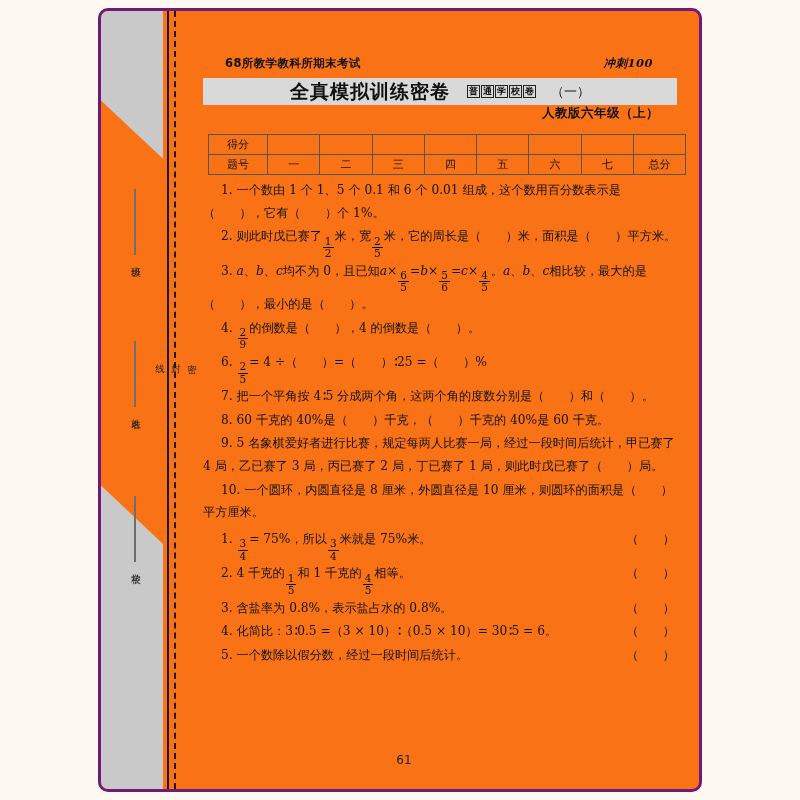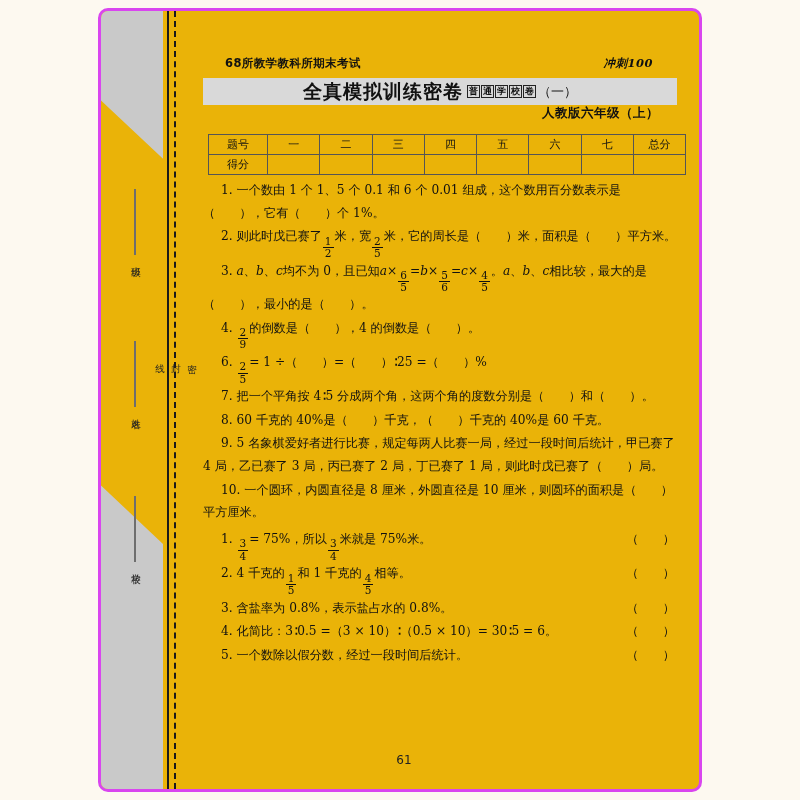--- a/index.html
+++ b/index.html
@@ -18,23 +18,23 @@
   #page-wrap {
     position: absolute;
     left: 98px;
     top: 8px;
     width: 604px;
     height: 784px;
   }
   .page-border {
     position: absolute;
     inset: 0;
-    border: 3px solid #d946ef;
+    border: 3px solid #701a75;
     border-radius: 10px;
-    background: #eab308;
+    background: #f97316;
     box-sizing: border-box;
     overflow: hidden;
   }
 
   
   .gray-strip {
     position: absolute;
     left: 0;
     top: 0;
     width: 62px;
@@ -133,20 +133,21 @@
   }
 
   .title-band {
     margin-top: 7px;
     background: #d9d9d9;
     height: 27px;
     display: flex;
     align-items: center;
     justify-content: center;
     position: relative;
+    gap: 13px;
   }
   .title-main {
     font-family: "DejaVu Sans", "Liberation Sans", sans-serif;
     font-weight: bold;
     font-size: 19px;
     letter-spacing: 1px;
     line-height: 1;
   }
   .boxed-chars {
     display: inline-flex;
@@ -301,41 +302,41 @@
             <span>卷</span>
           </span>
         <span class="title-suffix">（一）</span>
       </div>
 
       <div class="grade-line">人教版六年级（上）</div>
 
       <table class="score">
         <tbody id="score-body">
             <tr>
+              <td class="hcell">得分</td>
+              <td></td>
+              <td></td>
+              <td></td>
+              <td></td>
+              <td></td>
+              <td></td>
+              <td></td>
+              <td></td>
+            </tr>
+            <tr>
               <td class="hcell">题号</td>
               <td>一</td>
               <td>二</td>
               <td>三</td>
               <td>四</td>
               <td>五</td>
               <td>六</td>
               <td>七</td>
               <td>总分</td>
             </tr>
-            <tr>
-              <td class="hcell">得分</td>
-              <td></td>
-              <td></td>
-              <td></td>
-              <td></td>
-              <td></td>
-              <td></td>
-              <td></td>
-              <td></td>
-            </tr>
           </tbody>
       </table>
 
       <div id="sections-host">
           <div class="qlist">
             <div class="q"><span>1. </span> <span>一个数由 1 个 1、5 个 0.1 和 6 个 0.01 组成，这个数用百分数表示是（　　），它有（　　）个 1%。</span></div>
             <div class="q"><span>2. </span> <span>则此时戊已赛了</span><span class="frac">
                 <span class="num">1</span>
                 <span class="den">2</span>
               </span><span>米，宽</span><span class="frac">
@@ -352,21 +353,21 @@
                 <span class="num">4</span>
                 <span class="den">5</span>
               </span><span>。</span><span class="italicvar">a</span><span>、</span><span class="italicvar">b</span><span>、</span><span class="italicvar">c</span><span>相比较，最大的是（　　），最小的是（　　）。</span></div>
             <div class="q"><span>4. </span> <span class="frac">
                 <span class="num">2</span>
                 <span class="den">9</span>
               </span><span>的倒数是（　　），4 的倒数是（　　）。</span></div>
             <div class="q"><span>6. </span> <span class="frac">
                 <span class="num">2</span>
                 <span class="den">5</span>
-              </span><span>= 1 ÷（　　）=（　　）∶25 =（　　）%</span></div>
+              </span><span>= 4 ÷（　　）=（　　）∶25 =（　　）%</span></div>
             <div class="q"><span>7. </span> <span>把一个平角按 4∶5 分成两个角，这两个角的度数分别是（　　）和（　　）。</span></div>
             <div class="q"><span>8. </span> <span>60 千克的 40%是（　　）千克，（　　）千克的 40%是 60 千克。</span></div>
             <div class="q"><span>9. </span> <span>5 名象棋爱好者进行比赛，规定每两人比赛一局，经过一段时间后统计，甲已赛了 4 局，乙已赛了 3 局，丙已赛了 2 局，丁已赛了 1 局，则此时戊已赛了（　　）局。</span></div>
             <div class="q"><span>10. </span> <span>一个圆环，内圆直径是 8 厘米，外圆直径是 10 厘米，则圆环的面积是（　　）平方厘米。</span></div>
           </div>
           <div class="qlist">
             <div class="q"><span class="tail-paren">（　　）</span><span>1. </span> <span class="frac">
                 <span class="num">3</span>
                 <span class="den">4</span>
               </span><span>= 75%，所以</span><span class="frac">

